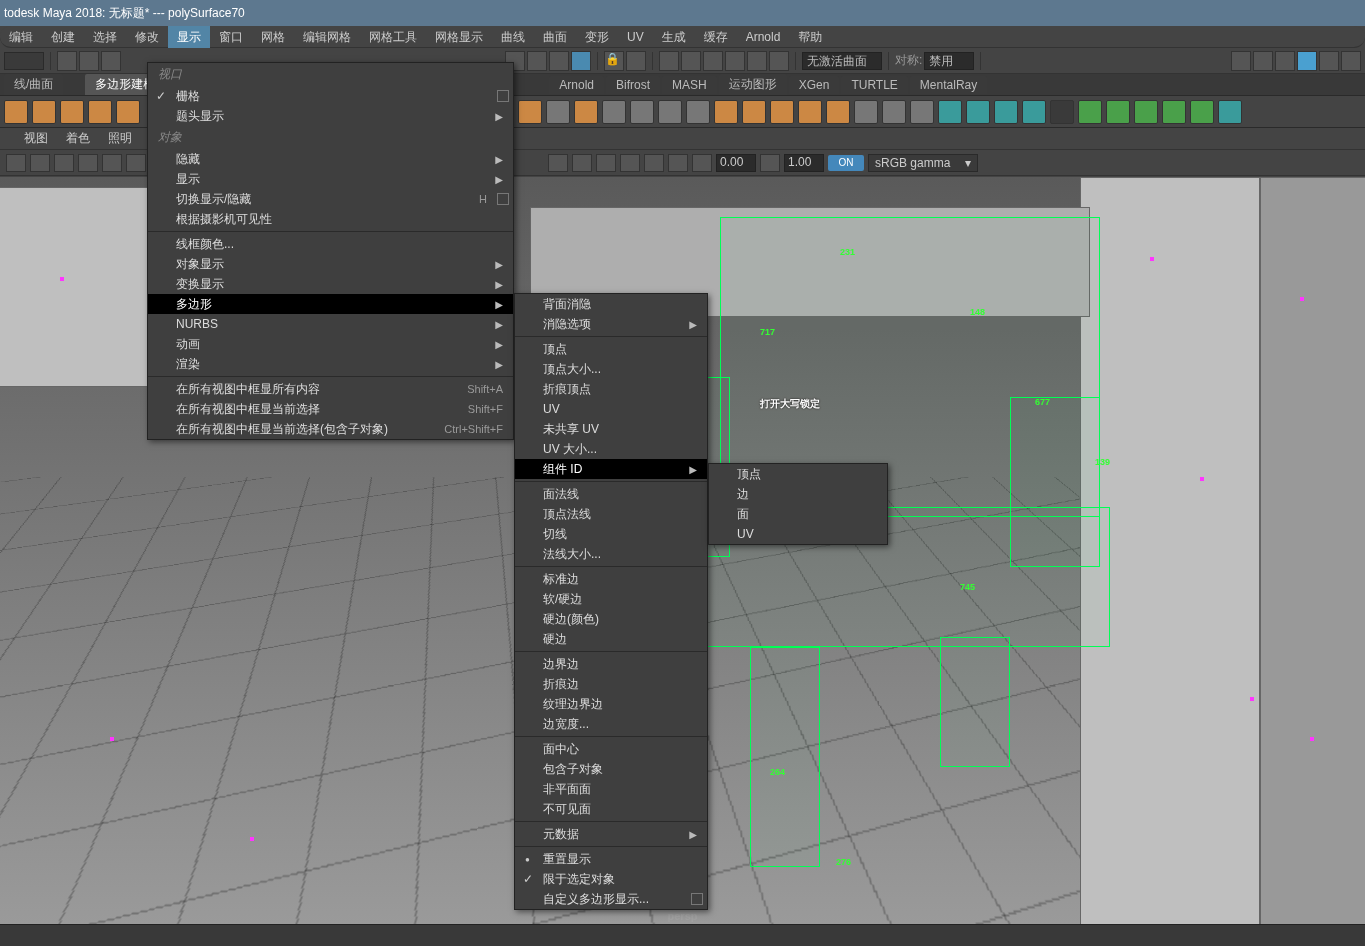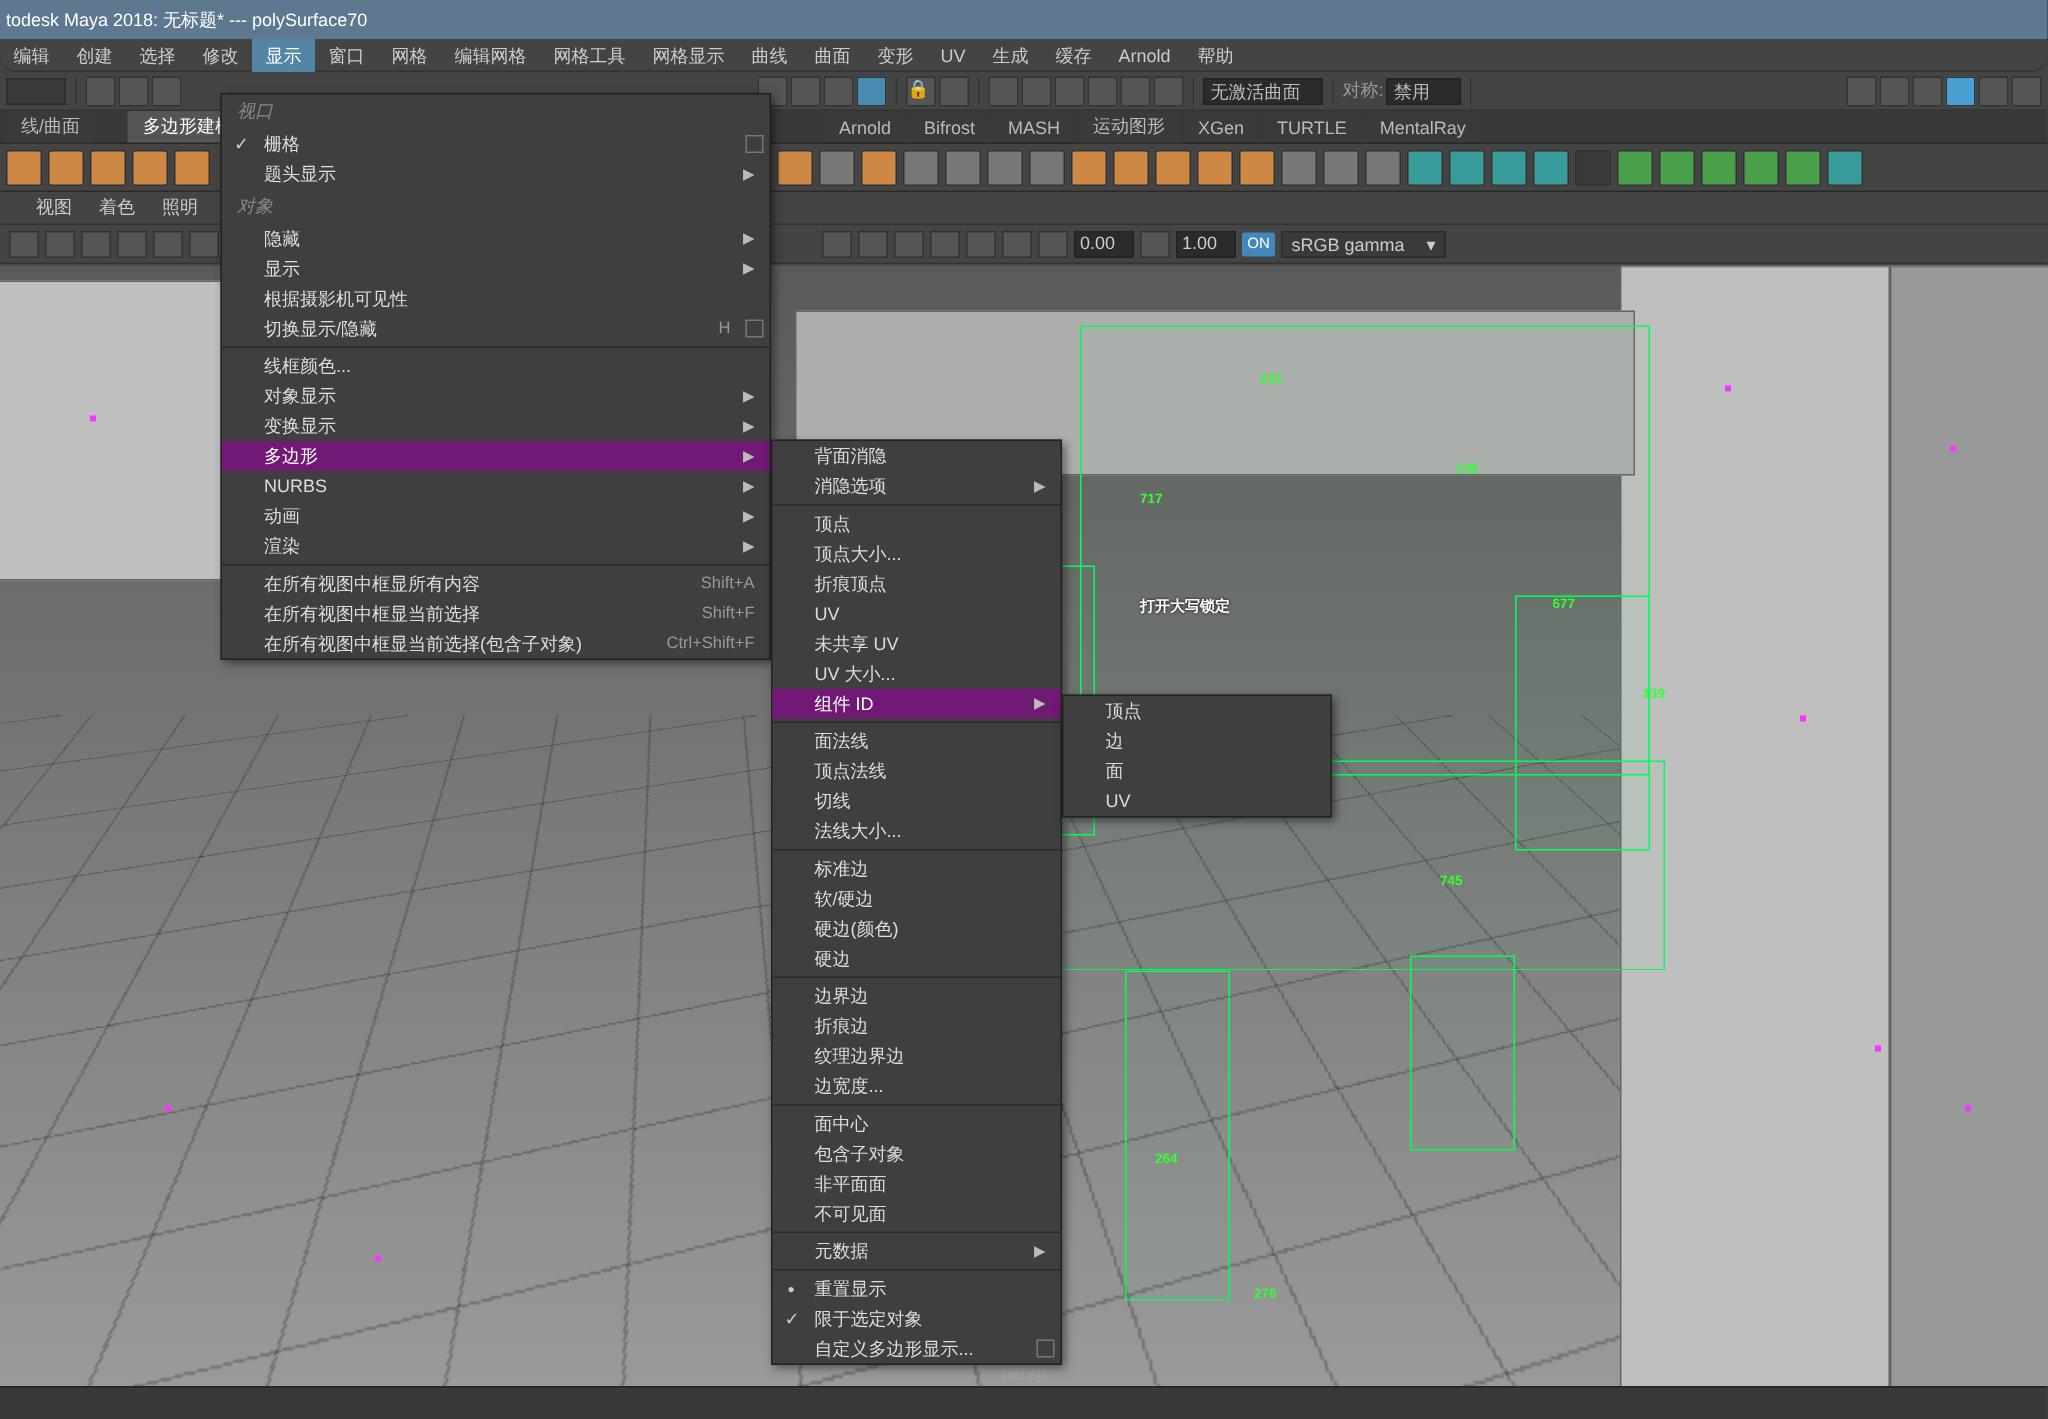--- a/index.html
+++ b/index.html
@@ -29,39 +29,39 @@
 .shelfrow .sicon.green { background: #4aa04a; }
 .shelfrow .sicon.dark { background: #3a3a3a; }
 
 .panelheader { background: #444; height: 22px; display: flex; align-items: center; gap: 10px; padding: 0 20px; color: #ccc; border-bottom: 1px solid #333; }
 .panelheader span { padding: 0 4px; }
 
 .paneltoolbar { background: #444; height: 26px; display: flex; align-items: center; gap: 4px; padding: 0 6px; border-bottom: 1px solid #333; }
 .paneltoolbar .pbtn { width: 20px; height: 18px; background: #555; border: 1px solid #333; }
 .paneltoolbar .numbox { background: #2b2b2b; border: 1px solid #222; width: 40px; height: 18px; color: #ccc; padding: 0 3px; }
 .paneltoolbar .ddl { background: #3a3a3a; border: 1px solid #2a2a2a; padding: 0 6px; height: 18px; color: #ccc; display: inline-flex; align-items: center; min-width: 110px; }
-.paneltoolbar .on-badge { background: #4488bb; color: #fff; width: 22px; height: 16px; font-size: 10px; display: inline-flex; align-items: center; justify-content: center; border-radius: 2px; }
+.paneltoolbar .on-badge { background: #4488bb; color: #fff; width: 36px; height: 16px; font-size: 10px; display: inline-flex; align-items: center; justify-content: center; border-radius: 2px; }
 
 .viewport { position: absolute; left: 0; top: 177px; right: 0; bottom: 22px; background: linear-gradient(#5a5a5a, #9a9a9a); overflow: hidden; }
 .grid-floor { position: absolute; left: -200px; right: -200px; top: 300px; bottom: -200px; background-image:
   repeating-linear-gradient(75deg, transparent 0, transparent 59px, rgba(0,0,0,0.25) 59px, rgba(0,0,0,0.25) 60px),
   repeating-linear-gradient(-15deg, transparent 0, transparent 59px, rgba(0,0,0,0.25) 59px, rgba(0,0,0,0.25) 60px);
   transform: perspective(700px) rotateX(55deg); transform-origin: top center; }
 .geom { position: absolute; background: #bfbfbf; border: 1px solid #666; }
 .capslock-label { position: absolute; top: 220px; left: 760px; color: #fff; font-weight: bold; font-size: 10px; text-shadow: 0 0 2px #000; }
 .persp-label { position: absolute; bottom: 2px; left: 50%; transform: translateX(-50%); color: #a0a0a0; font-weight: bold; font-size: 11px; }
 .greenwire { position: absolute; border: 1px solid #00ff55; background: rgba(0,255,80,0.02); }
 .greenlabel { position: absolute; color: #33ff33; font-size: 9px; font-weight: bold; }
 .magenta { position: absolute; width: 4px; height: 4px; background: #ff33ff; }
 
 
 .popup { position: absolute; background: #3f3f3f; border: 1px solid #222; box-shadow: 2px 2px 6px rgba(0,0,0,0.5); color: #ddd; min-width: 180px; }
 .popup .hdr { color: #888; padding: 3px 10px; font-style: italic; }
 .popup .item { padding: 3px 10px 3px 28px; display: flex; justify-content: space-between; align-items: center; height: 20px; position: relative; }
-.popup .item:hover, .popup .item.hl { background: #701a75; color: #fff; padding-left: 28px; }
+.popup .item:hover, .popup .item.hl { background: #000000; color: #fff; padding-left: 28px; }
 .popup .item .arrow { color: #bbb; font-size: 10px; }
 .popup .item .sc { color: #999; font-size: 11px; }
 .popup .sep { height: 1px; background: #2a2a2a; margin: 2px 0; }
 .popup .chk::before { content: "✓"; position: absolute; left: 8px; color: #ccc; }
 .popup .rad::before { content: "●"; position: absolute; left: 10px; color: #ccc; font-size: 8px; }
 .popup .box::after { content: ""; position: absolute; right: 4px; width: 10px; height: 10px; border: 1px solid #777; top: 4px; }
 
 .statusbar { position: absolute; bottom: 0; left: 0; right: 0; height: 22px; background: #393939; border-top: 1px solid #222; }
 
 </style>
@@ -261,27 +261,27 @@
     </div>
   <div class="hdr">对象</div>
   <div class="item">
       <span>隐藏</span>
       <span class="arrow">▶</span>
     </div>
   <div class="item">
       <span>显示</span>
       <span class="arrow">▶</span>
     </div>
-  <div class="item">
-      <span>根据摄影机可见性</span>
-    </div>
   <div class="item box">
       <span>切换显示/隐藏</span>
       <span class="sc" style="margin-right:16px">H</span>
     </div>
+  <div class="item">
+      <span>根据摄影机可见性</span>
+    </div>
   <div class="sep"></div>
   <div class="item">
       <span>线框颜色...</span>
     </div>
   <div class="item">
       <span>对象显示</span>
       <span class="arrow">▶</span>
     </div>
   <div class="item">
       <span>变换显示</span>

